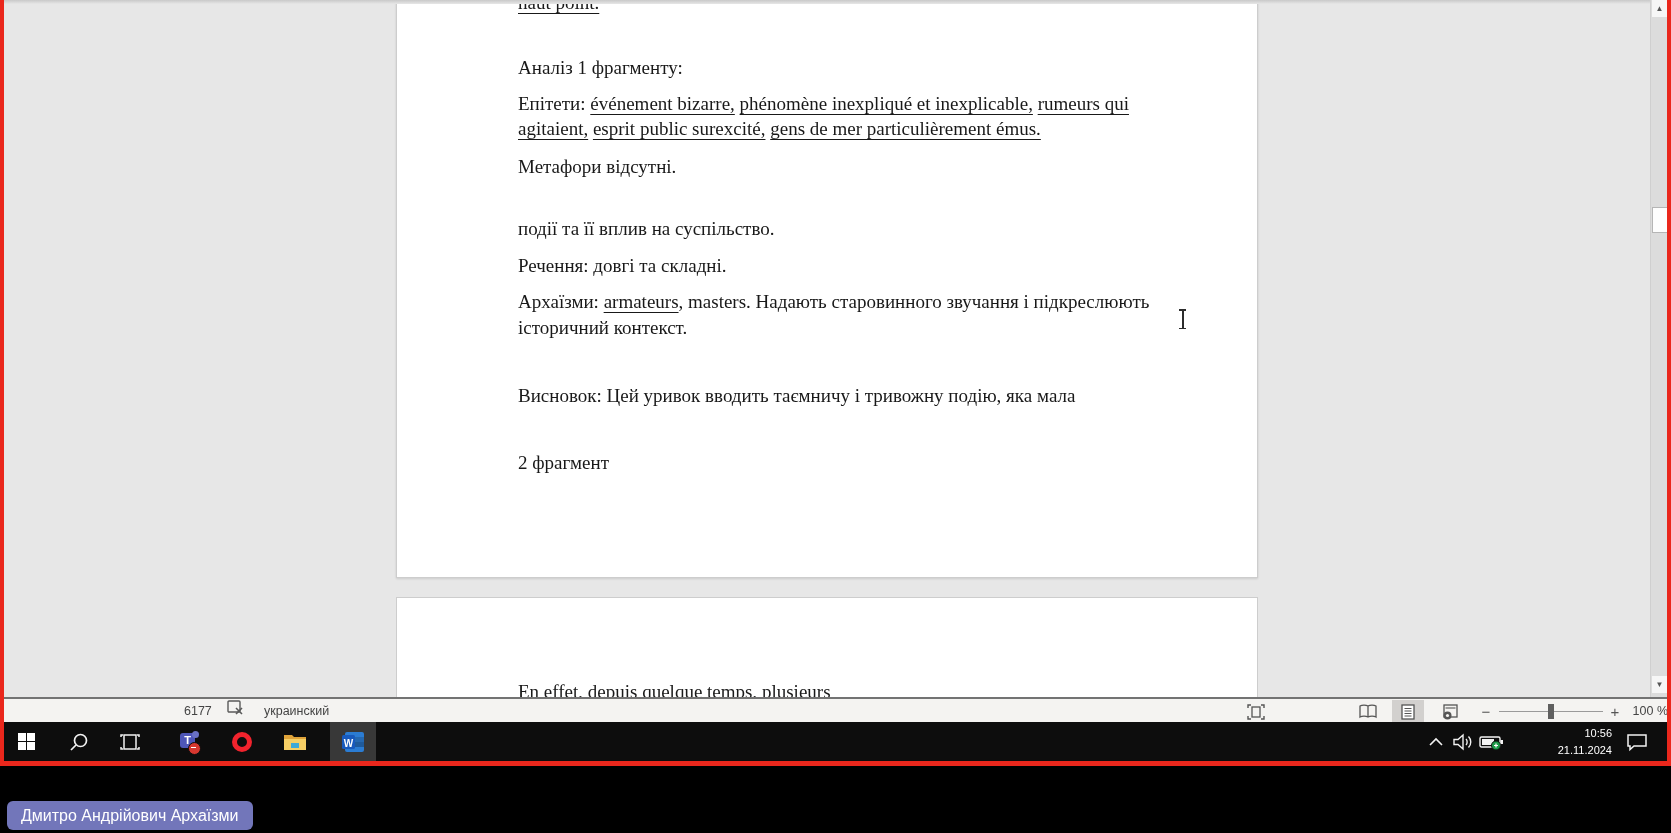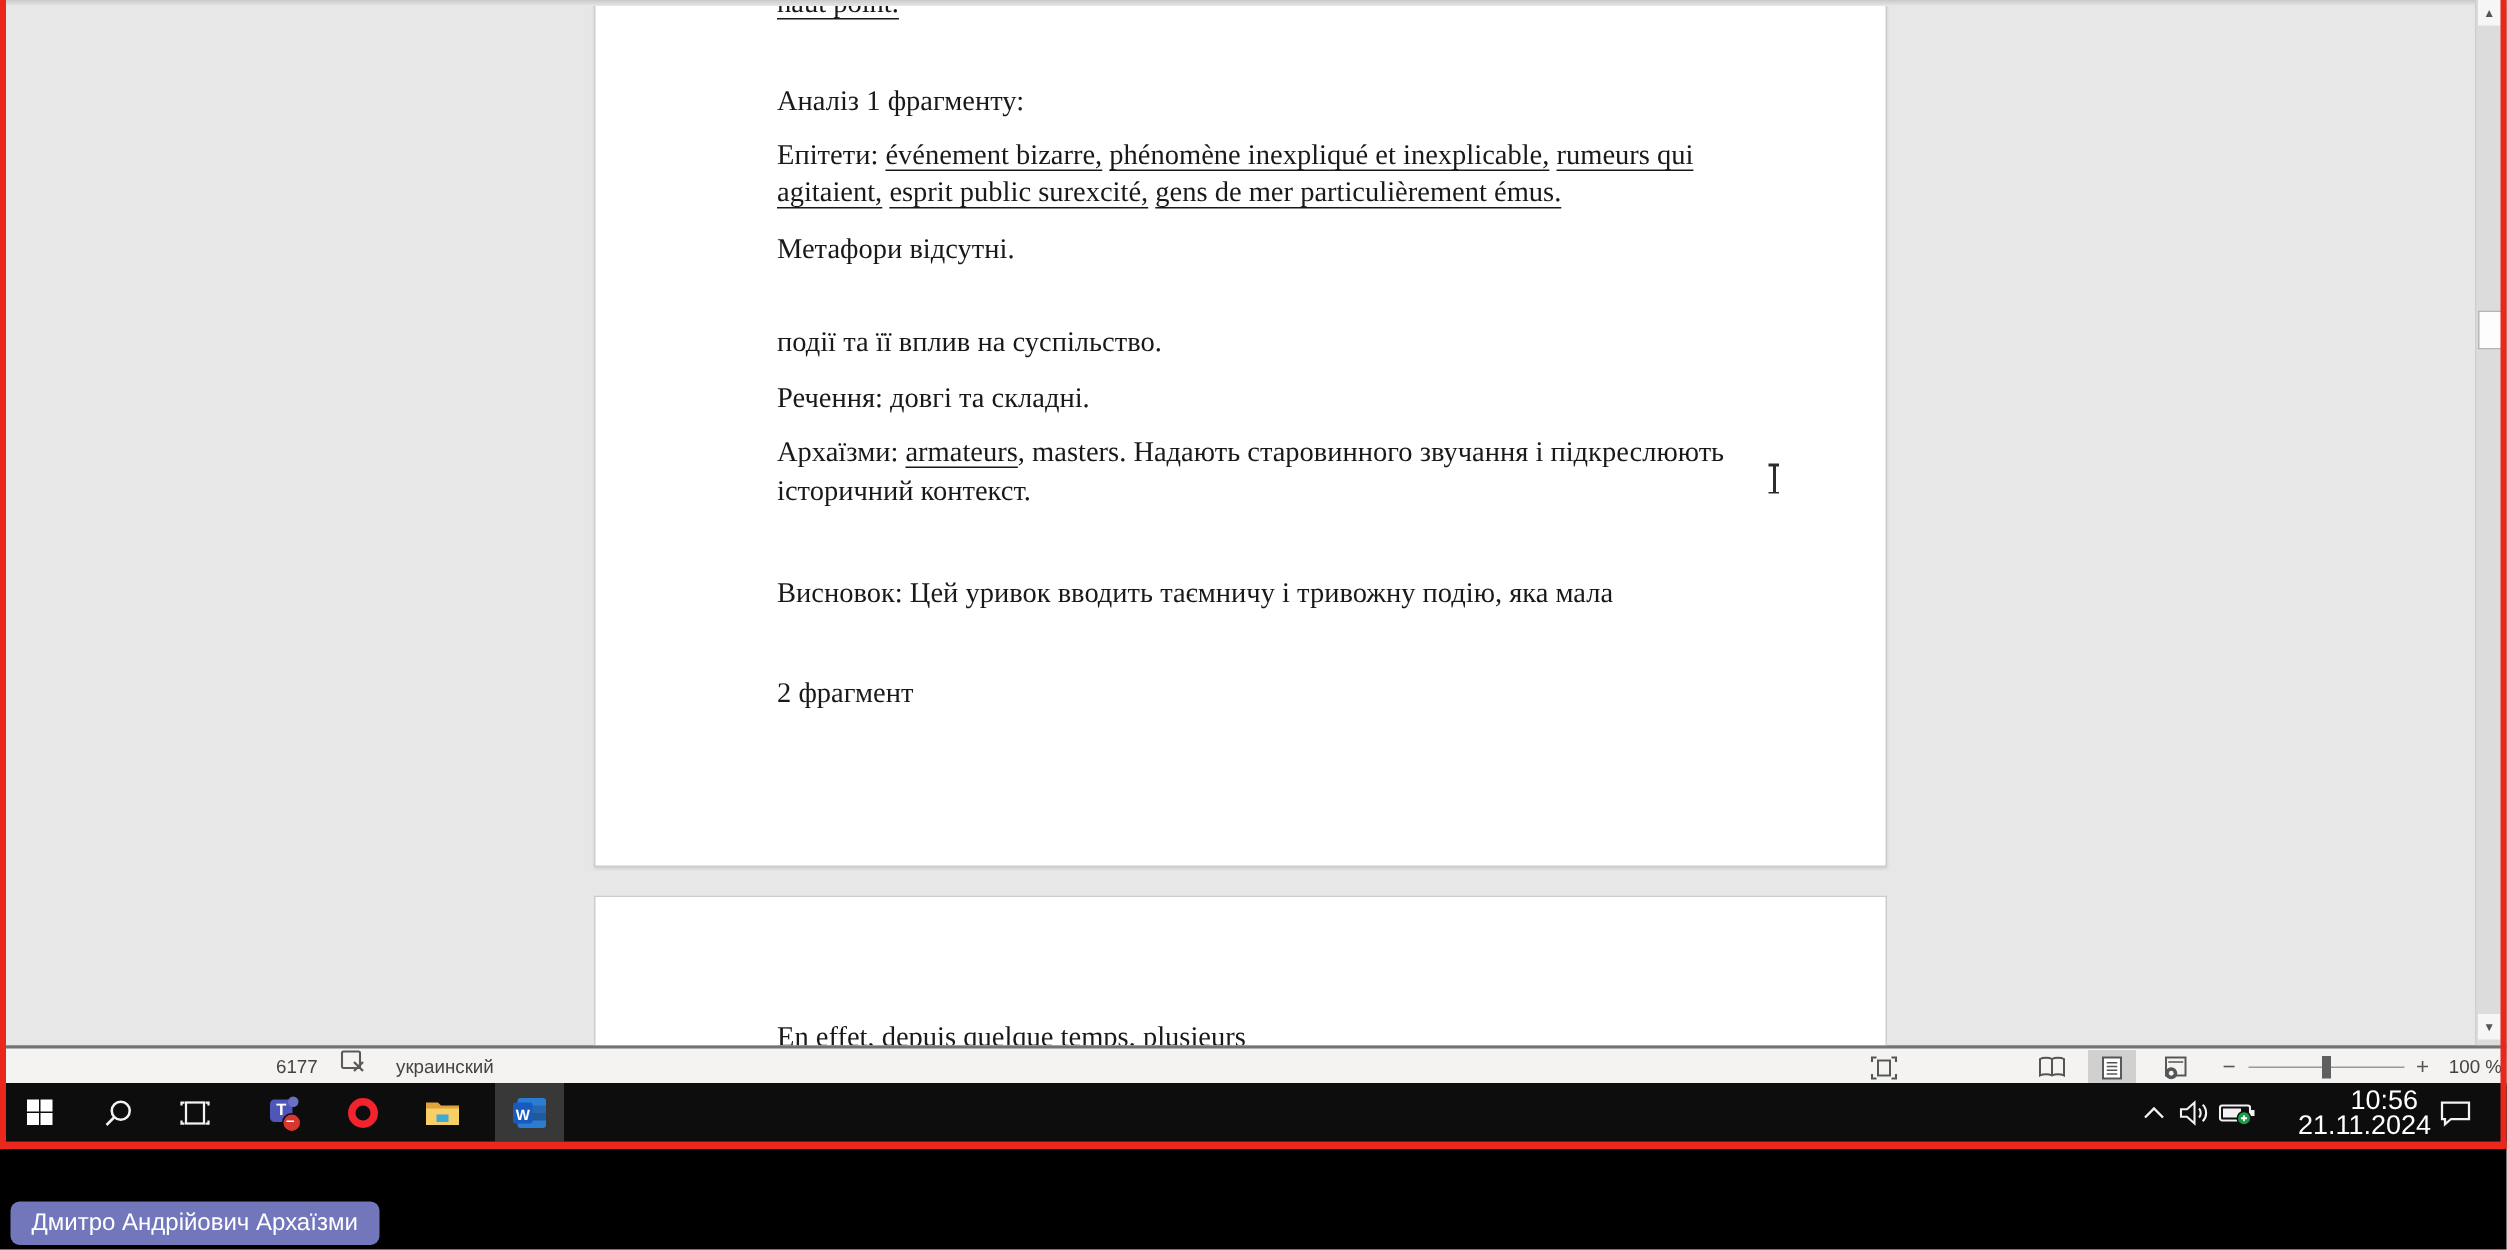--- a/index.html
+++ b/index.html
@@ -45,21 +45,21 @@
   .zoom-out{left:1477px;width:18px;text-align:center;font-size:15px;color:#555;}
   .zoom-in{left:1606px;width:18px;text-align:center;font-size:15px;color:#555;}
   .zoom-track{position:absolute;left:1499px;top:12px;width:104px;height:1px;background:#9a9a9a;}
   .zoom-thumb{position:absolute;left:1548px;top:5px;width:6px;height:15px;background:#5f5f5f;}
   .zoom-pct{left:1628px;width:40px;text-align:right;}
   
   .taskbar{position:absolute;left:0;top:722px;width:1671px;height:39px;background:#0d0d0d;}
   .tb-btn{position:absolute;top:0;width:46px;height:39px;display:flex;align-items:center;justify-content:center;}
   .tb-btn.active-app{background:#383838;}
   .tray{position:absolute;top:0;height:39px;display:flex;align-items:center;}
-  .clock{position:absolute;left:1532px;top:3px;width:80px;text-align:right;color:#fff;font-size:18px;line-height:16.5px;}
+  .clock{position:absolute;left:1532px;top:3px;width:80px;text-align:right;color:#fff;font-size:11px;line-height:16.5px;}
   
   .winlogo{width:17px;height:17px;display:grid;grid-template-columns:8px 8px;grid-template-rows:8px 8px;gap:1px;}
   .winlogo span{background:#fff;}
   
   .opera{width:20px;height:20px;border-radius:50%;border:5px solid #f1232d;box-sizing:border-box;}
   
   .teams{position:relative;width:22px;height:22px;}
   .teams .body{position:absolute;left:3px;top:2px;width:15px;height:15px;background:#4e56b8;border-radius:3px;color:#fff;font-size:11px;font-weight:bold;text-align:center;line-height:15px;}
   .teams .head{position:absolute;right:0;top:0;width:7px;height:7px;border-radius:50%;background:#6a71c4;}
   .teams .badge{position:absolute;right:-2px;bottom:-2px;width:11px;height:11px;border-radius:50%;background:#d7372f;border:1.5px solid #0d0d0d;}

